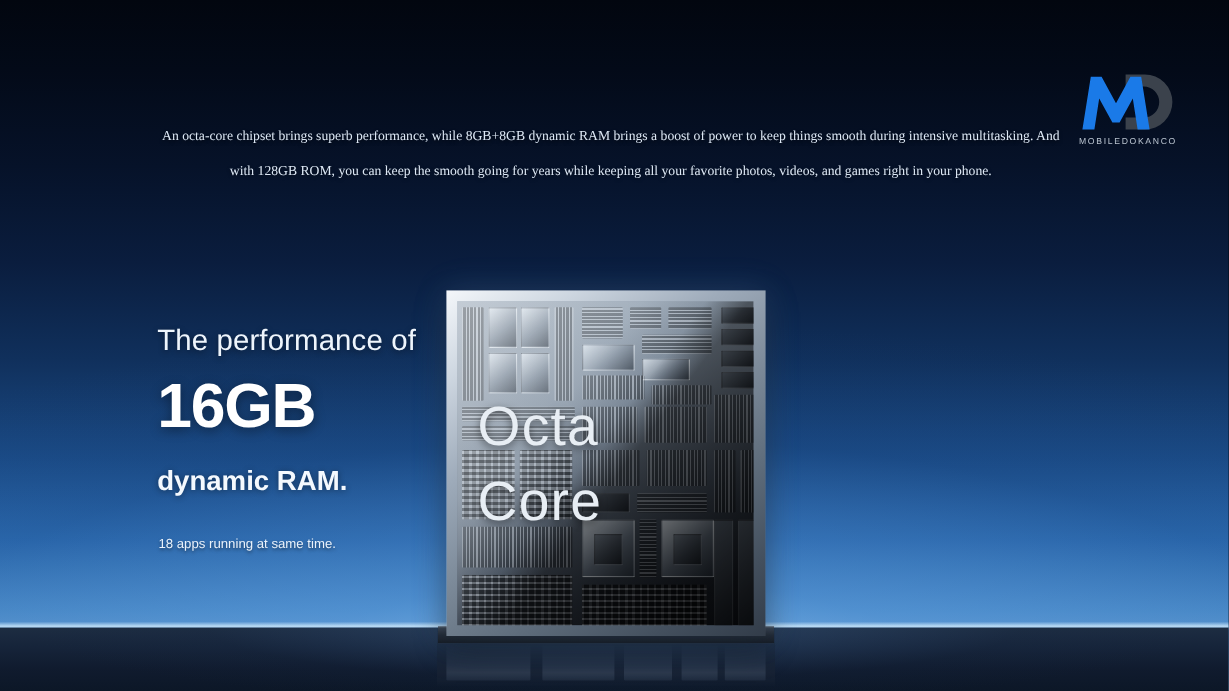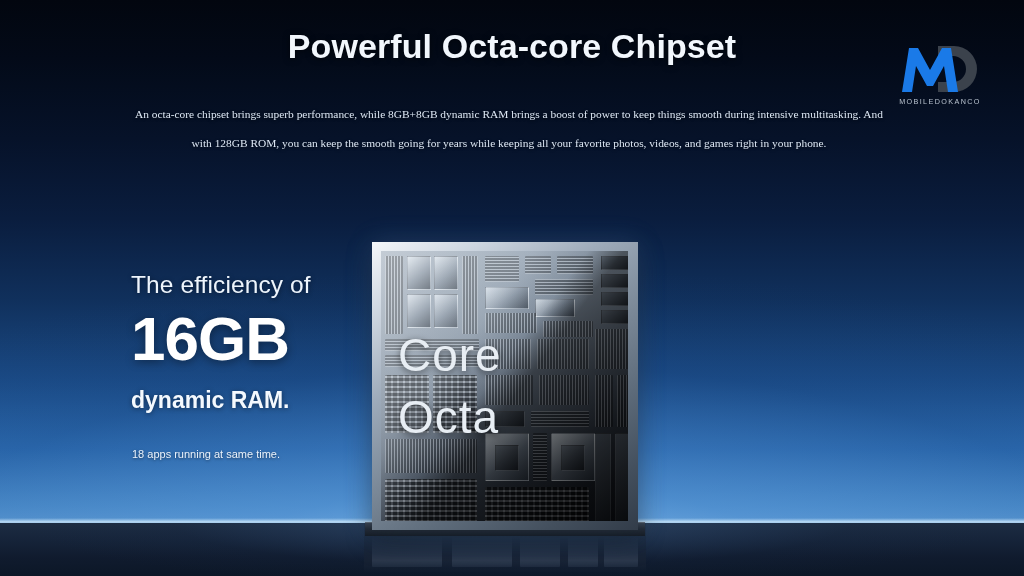--- a/index.html
+++ b/index.html
@@ -50,33 +50,33 @@
   .intro{
     position:absolute; top:100px; left:133px; width:752px;
     text-align:center;
     font-family:"Liberation Serif", serif;
     font-size:11.4px; line-height:29px;
     color:#dde8f5;
     text-shadow:0 1px 3px rgba(0,0,0,.5);
   }
 
   
-  .logo{ position:absolute; top:36px; right:36px; width:96px; height:72px; }
+  .logo{ position:absolute; top:52px; right:36px; width:96px; height:72px; }
   .logo svg{ display:block; }
 
   
   .col{ position:absolute; color:#fff; }
   .col.left { left:131px;  top:270px; width:250px; }
   .col.right{ left:690px;  top:270px; width:260px; }
   .col .lead{
     font-size:24.5px; font-weight:400; letter-spacing:.1px; line-height:30px;
     color:#eef5fc; text-shadow:0 1px 5px rgba(0,0,0,.45);
   }
   .col .big{
-    font-size:62px; font-weight:700; line-height:70px; letter-spacing:-1px;
+    font-size:52px; font-weight:700; line-height:70px; letter-spacing:-1px;
     margin-top:4px; color:#ffffff; text-shadow:0 2px 10px rgba(0,0,0,.40);
   }
   .col .sub{
     font-size:23px; font-weight:700; line-height:28px; margin-top:12px;
     color:#f4f9fe; text-shadow:0 1px 5px rgba(0,0,0,.42);
   }
   .col .note{
     position:absolute; top:178px; left:1px;
     font-family:Liberation Sans, sans-serif;
     font-size:11px; color:#eaf2fb; white-space:nowrap;
@@ -142,21 +142,20 @@
             mask-image:linear-gradient(180deg, rgba(0,0,0,0) 0%, rgba(0,0,0,.9) 25%, rgba(0,0,0,.25) 100%);
     filter:blur(.4px);
   }
   .refl-row{ position:absolute; background:linear-gradient(180deg,rgba(150,170,195,.55),rgba(40,52,68,.2)); border-radius:1px; }
 </style>
 </head>
 <body>
 
 <div class="stage">
 
-  <div class="title">Powerful Octa-core Chipset</div>
   <div class="intro">An octa-core chipset brings superb performance, while 8GB+8GB dynamic RAM brings a boost of power to keep things smooth during intensive multitasking. And with 128GB ROM, you can keep the smooth going for years while keeping all your favorite photos, videos, and games right in your phone.</div>
 
   <div class="logo">
     <svg width="96" height="72" viewBox="0 0 96 72" xmlns="http://www.w3.org/2000/svg">
       <path d="M46 10 h16 a23 23 0 0 1 0 46 h-16 v-10 h15 a13 13 0 0 0 0 -26 h-15 z" fill="#3b424c"></path>
       <path d="M10 56 L17 12 h9 l12 22 l12 -22 h9 l7 44 h-10 l-4 -26 l-11 20 h-6 l-11 -20 l-4 26 z" fill="#1a7ae8"></path>
       <text x="48" y="68" text-anchor="middle" font-family="'Liberation Sans', sans-serif" font-size="7.2" letter-spacing="1.4" fill="#b9c3cf">MOBILEDOKANCO</text>
     </svg>
   </div>
 
@@ -222,26 +221,26 @@
         <div class="blk grid" style="left:104px;top:236px; width:104px; height:40px;"></div>
 
         <div class="blk vstripe" style="left:214px;top:124px; width:18px; height:52px;"></div>
         <div class="blk vstripe" style="left:236px;top:124px; width:16px; height:52px;"></div>
         <div class="blk dark" style="left:214px;top:182px; width:16px; height:94px;"></div>
         <div class="blk dark" style="left:234px;top:182px; width:18px; height:94px;"></div>
       </div>
     </div>
 
     <div class="chip-label">
+      <span>Octa</span>
       <span>Core</span>
-      <span>Octa</span>
     </div>
   </div>
 
   <div class="col left">
-    <div class="lead">The efficiency of</div>
+    <div class="lead">The performance of</div>
     <div class="big">16GB</div>
     <div class="sub">dynamic RAM.</div>
     <div class="note">18 apps running at same time.</div>
   </div>
 
 
 </div>
 
 </body></html>

